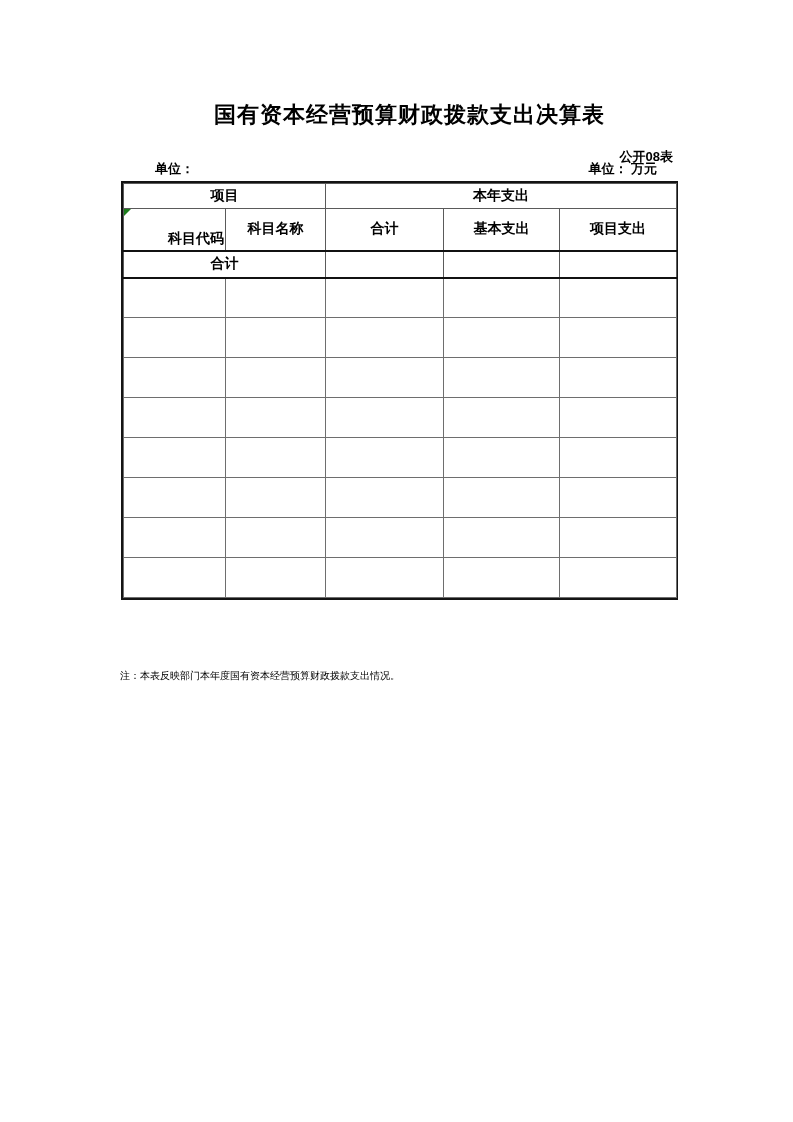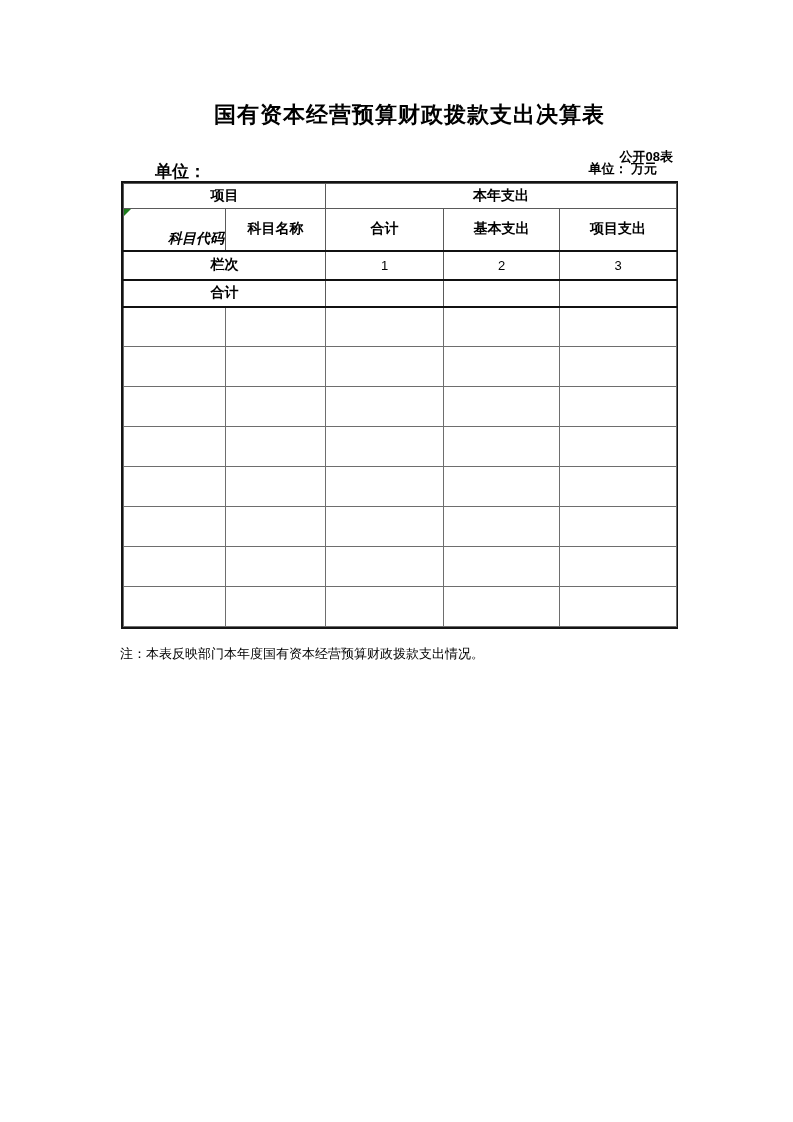--- a/index.html
+++ b/index.html
@@ -8,21 +8,21 @@
     font-family:"Liberation Sans", sans-serif;color:#000;overflow:hidden;
   }
   .doc-title{
     position:absolute;top:100px;left:0;width:793px;text-align:center;
     font-size:22px;font-weight:bold;letter-spacing:1px;padding-left:13px;
   }
   .table-no{
     position:absolute;top:148px;right:120px;font-size:13px;font-weight:bold;
   }
   .unit-left{
-    position:absolute;top:160px;left:155px;font-size:17px;font-weight:bold;
+    position:absolute;top:160px;left:155px;font-size:13px;font-weight:bold;
   }
   .unit-right{
     position:absolute;top:160px;right:136px;font-size:13px;font-weight:bold;
   }
   .table-wrap{
     position:absolute;left:121px;top:181px;width:553px;
     border:2px solid #141414;background:#fff;
   }
   table{
     border-collapse:collapse;table-layout:fixed;width:100%;
@@ -35,30 +35,29 @@
   }
   tr.r1 td{height:25px;}
   tr.r2 td{height:42px;}
   tr.r3 td{height:29px;}
   tr.r4 td{height:27px;}
   tr.empty td{height:40px;border-color:#6e6e6e;}
   tr.thick td{border-bottom:2px solid #111;}
   td.code-cell{
     position:relative;vertical-align:bottom;text-align:right;
     padding:0 1px 2px 0;
-    font-style:italic;
   }
   .corner-marker{
     position:absolute;top:0;left:0;width:0;height:0;
     border-top:7px solid #1e7e1e;border-right:7px solid transparent;
   }
   td.num{font-weight:normal;font-size:13px;}
   .note{
-    position:absolute;top:645px;left:120px;width:560px;
-    font-family:Liberation Serif, serif;font-size:13px;
+    position:absolute;top:669px;left:120px;width:560px;
+    font-family:Liberation Serif, serif;font-size:10px;
   }
 </style>
 </head>
 <body>
 
 <div class="doc-title">国有资本经营预算财政拨款支出决算表</div>
 <div class="table-no">公开08表</div>
 <div class="unit-left">单位：</div>
 <div class="unit-right">单位： 万元</div>
 
@@ -78,26 +77,20 @@
       </tr>
       <tr class="r2 thick">
         <td class="code-cell">
           <span class="corner-marker"></span>
           <span>科目代码</span>
         </td>
         <td>科目名称</td>
         <td>合计</td>
         <td>基本支出</td>
         <td>项目支出</td>
-      </tr>
-      <tr class="r3 thick">
-        <td colspan="2">栏次</td>
-        <td class="num">1</td>
-        <td class="num">2</td>
-        <td class="num">3</td>
       </tr>
       <tr class="r4 thick">
         <td colspan="2">合计</td>
         <td class="num"></td>
         <td class="num"></td>
         <td class="num"></td>
       </tr>
       <tr class="empty">
         <td></td>
           <td></td>

